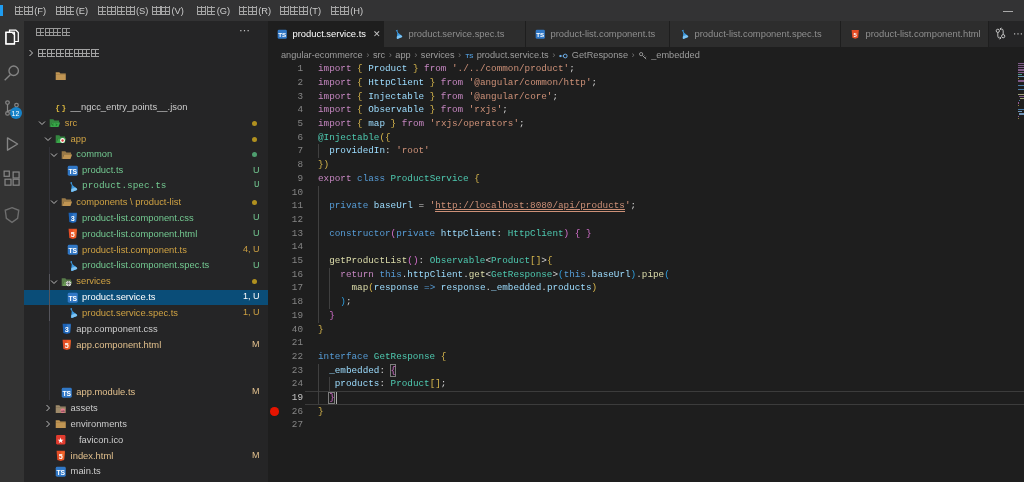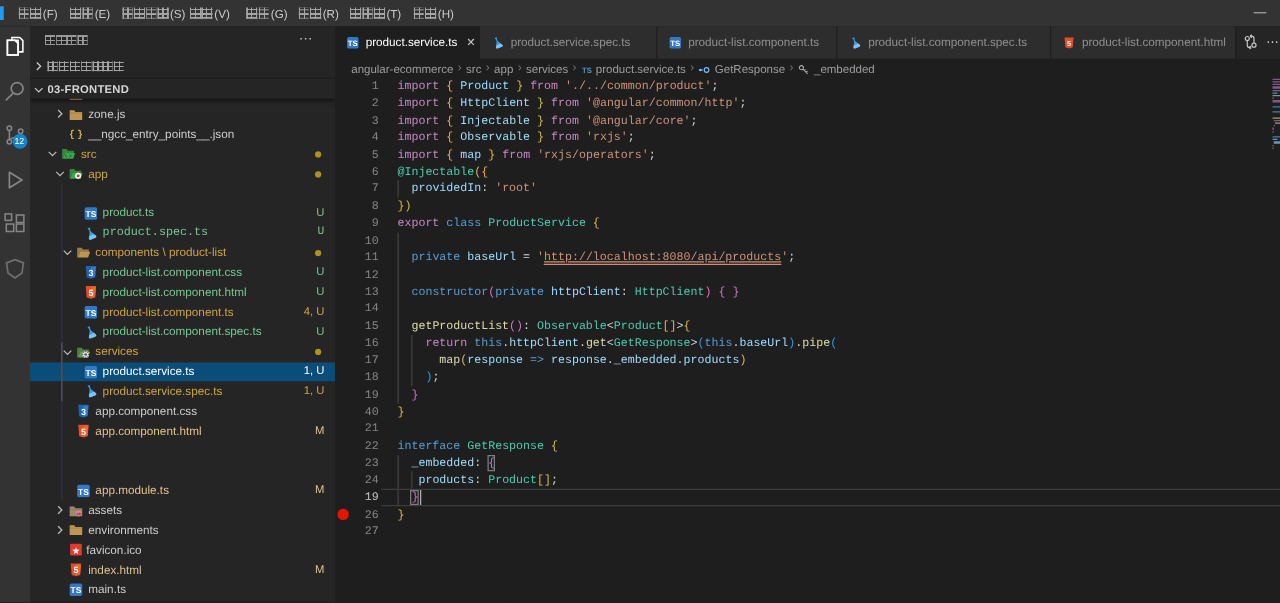--- a/index.html
+++ b/index.html
@@ -127,41 +127,25 @@
     </div>
     <div id="sidebar" class="abs">
       <div class="abs cjkrow" style="left:11.5px;top:6.8px"><span class="cjk s8 dim"></span><span class="cjk s8 dim"></span><span class="cjk s8 dim"></span><span class="cjk s8 dim"></span></div>
       <div class="abs" style="left:215px;top:3px;color:#c0c0c0;font-size:11px;letter-spacing:1.5px">⋯</div>
       <div class="abs" style="left:0;top:24px;width:244px;height:16px">
         <svg class="abs" style="left:3px;top:4px" width="8" height="8" viewBox="0 0 8 8" fill="none" stroke="#cccccc" stroke-width="1">
           <path d="M2.5 1 L5.5 4 L2.5 7"></path>
         </svg>
         <div class="abs cjkrow" style="left:14px;top:4px"><span class="cjk s8"></span><span class="cjk s8"></span><span class="cjk s8"></span><span class="cjk s8"></span><span class="cjk s8"></span><span class="cjk s8"></span><span class="cjk s8"></span></div>
       </div>
-      <div class="abs" style="left:0;top:40.5px;width:244px;height:17px;background:#252526;z-index:5;box-shadow:0 2px 3px rgba(0,0,0,0.5);border-top:1px solid #1c1c1c">
-        <svg class="abs" style="left:3px;top:5px" width="8" height="8" viewBox="0 0 8 8" fill="none" stroke="#cccccc" stroke-width="1">
-          <path d="M1 2.5 L4 5.5 L7 2.5"></path>
-        </svg>
-        <div class="abs" style="left:14px;top:3px;font-size:9px;font-weight:bold;color:#d5d5d5;letter-spacing:0.2px">03-FRONTEND</div>
-      </div>
       <div class="trow" style="top:46.60px;">
         <svg class="ticon" style="left:31.1px" viewBox="0 0 16 16" width="11.5" height="11.5">
           <path fill="#c09553" d="M1 3 h5 l1.5 2 H15 v9 H1 Z"></path>
           <path fill="#00000022" d="M1 5.7 H15 v1 H1 Z"></path>
         </svg>
-      </div>
-      <div class="trow" style="top:62.45px;">
-        <svg class="tchev" style="left:19.8px" viewBox="0 0 8 8" fill="none" stroke="#cccccc" stroke-width="1">
-          <path d="M2.5 1 L5.5 4 L2.5 7"></path>
-        </svg>
-        <svg class="ticon" style="left:31.1px" viewBox="0 0 16 16" width="11.5" height="11.5">
-          <path fill="#c09553" d="M1 3 h5 l1.5 2 H15 v9 H1 Z"></path>
-          <path fill="#00000022" d="M1 5.7 H15 v1 H1 Z"></path>
-        </svg>
-        <div class="tname c-def" style="left:46.6px">zone.js</div>
       </div>
       <div class="trow" style="top:78.30px;">
         <svg class="ticon" style="left:31.1px" viewBox="0 0 16 16" width="11.5" height="11.5">
           <text x="8" y="12.5" font-size="11" font-weight="bold" fill="#d9b63e" text-anchor="middle" font-family="Liberation Mono">{ }</text>
         </svg>
         <div class="tname c-def" style="left:46.6px">__ngcc_entry_points__.json</div>
       </div>
       <div class="trow" style="top:94.15px;">
         <svg class="tchev" style="left:14.0px" viewBox="0 0 8 8" fill="none" stroke="#cccccc" stroke-width="1">
           <path d="M1 2.5 L4 5.5 L7 2.5"></path>
@@ -179,20 +163,31 @@
           <path d="M1 2.5 L4 5.5 L7 2.5"></path>
         </svg>
         <svg class="ticon" style="left:31.1px" viewBox="0 0 16 16" width="11.5" height="11.5">
           <path fill="#39a849" d="M1 3 h5 l1.5 2 H14 v3 H4 L2.2 14 H1 Z" opacity="0.75"></path>
           <path fill="#39a849" d="M4.2 7.5 H15.5 L13.2 14 H2 Z"></path>
           <circle cx="10.5" cy="10.5" r="3.4" fill="#ffffff"></circle>
           <circle cx="10.5" cy="10.5" r="1.7" fill="#d43a3a"></circle>
         </svg>
         <div class="tname c-olv" style="left:46.6px">app</div>
         <div class="tdot" style="background:#b0901f"></div>
+      </div>
+      <div class="trow" style="top:125.85px;">
+        <svg class="tchev" style="left:25.5px" viewBox="0 0 8 8" fill="none" stroke="#cccccc" stroke-width="1">
+          <path d="M1 2.5 L4 5.5 L7 2.5"></path>
+        </svg>
+        <svg class="ticon" style="left:36.8px" viewBox="0 0 16 16" width="11.5" height="11.5">
+          <path fill="#c09553" d="M1 3 h5 l1.5 2 H14 v3 H4 L2.2 14 H1 Z" opacity="0.75"></path>
+          <path fill="#c09553" d="M4.2 7.5 H15.5 L13.2 14 H2 Z"></path>
+        </svg>
+        <div class="tname c-grn" style="left:52.3px">common</div>
+        <div class="tdot" style="background:#4e9e6f"></div>
       </div>
       <div class="trow" style="top:141.70px;">
         <svg class="ticon" style="left:42.6px" viewBox="0 0 16 16" width="11.5" height="11.5">
           <rect x="1" y="1" width="14" height="14" rx="2" fill="#3178c6"></rect>
           <text x="8" y="12" font-size="9.5" font-weight="bold" fill="#ffffff" text-anchor="middle" font-family="Liberation Sans">TS</text>
         </svg>
         <div class="tname c-grn" style="left:58.1px">product.ts</div>
         <div class="tright c-grn">U</div>
       </div>
       <div class="trow" style="top:157.55px;font-family:Liberation Mono, monospace;">
@@ -329,21 +324,21 @@
           <path fill="#c09553" d="M1 3 h5 l1.5 2 H15 v9 H1 Z"></path>
           <path fill="#00000022" d="M1 5.7 H15 v1 H1 Z"></path>
         </svg>
         <div class="tname c-def" style="left:46.6px">environments</div>
       </div>
       <div class="trow" style="top:411.15px;">
         <svg class="ticon" style="left:31.1px" viewBox="0 0 16 16" width="11.5" height="11.5">
           <rect x="1.5" y="1.5" width="13" height="13" rx="1.5" fill="#e23b2e"></rect>
           <text x="8" y="12.3" font-size="10.5" fill="#ffffff" text-anchor="middle">★</text>
         </svg>
-        <div class="tname c-def" style="left:45px">favicon.ico</div>
+        <div class="tname c-def" style="left:55px">favicon.ico</div>
       </div>
       <div class="trow" style="top:427.00px;">
         <svg class="ticon" style="left:31.1px" viewBox="0 0 16 16" width="11.5" height="11.5">
           <path fill="#e44d26" d="M2.2 1.2 h11.6 l-1.05 12.6 -4.75 1.6 -4.75-1.6 Z"></path>
           <path fill="#f16529" d="M8 2.2 v12.2 l4.6-1.5 0.95-10.7 Z"></path>
           <text x="8" y="12" font-size="10" font-weight="bold" fill="#ffffff" text-anchor="middle" font-family="Liberation Sans">5</text>
         </svg>
         <div class="tname c-mod" style="left:46.6px">index.html</div>
         <div class="tright c-mod">M</div>
       </div>

